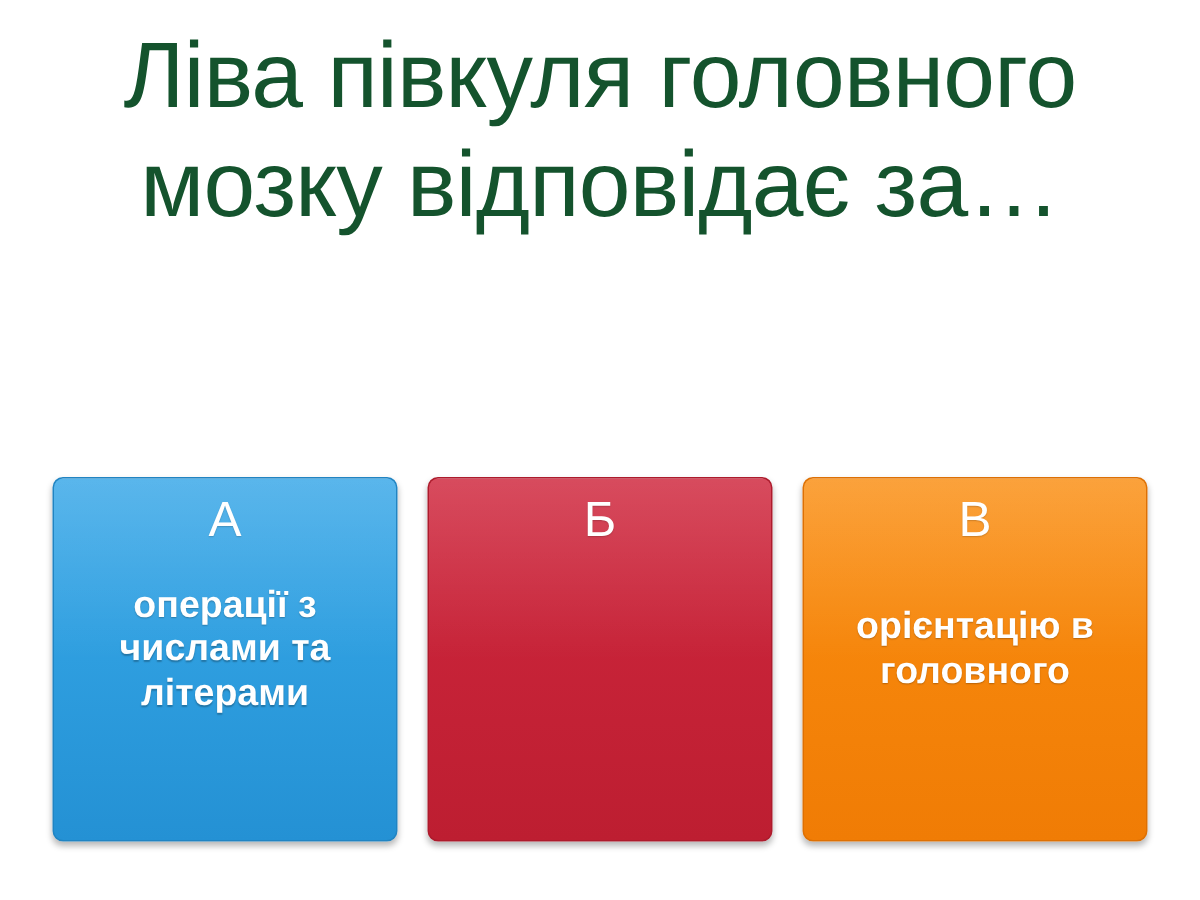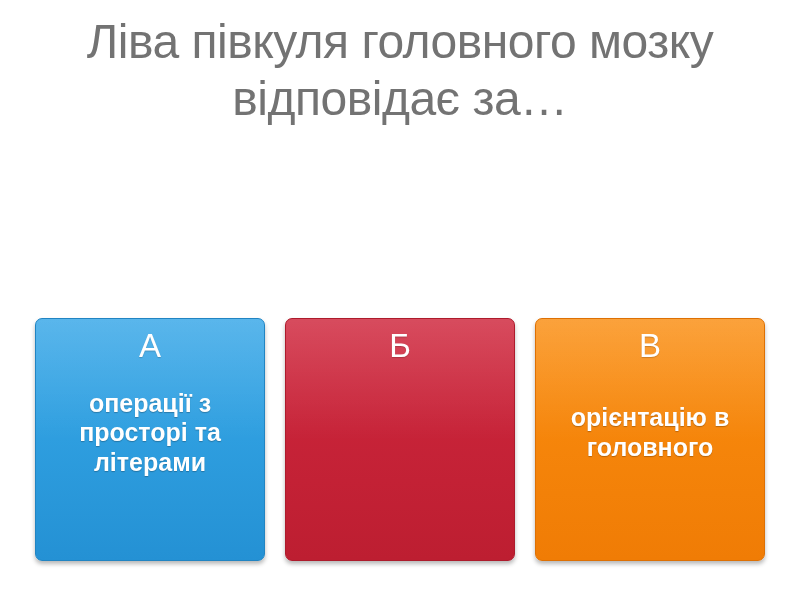--- a/index.html
+++ b/index.html
@@ -25,23 +25,23 @@
   .question-area {
     width: 100%;
     padding-top: 14px;
     display: flex;
     align-items: flex-start;
     justify-content: center;
     box-sizing: border-box;
   }
 
   .question-text {
-    font-size: 48px;
+    font-size: 62px;
     line-height: 1.18;
-    color: #737373;
+    color: #14532d;
     text-align: center;
     font-weight: 400;
     letter-spacing: -0.5px;
     max-width: 740px;
     font-family: "Liberation Sans", sans-serif;
   }
 
   
   .answers-area {
     position: absolute;
@@ -124,21 +124,21 @@
 <div class="quiz-root">
 
   <div class="question-area">
     <div class="question-text">Ліва півкуля головного мозку відповідає за…</div>
   </div>
 
   <div class="answers-area">
 
     <div class="answer-card card-a">
       <div class="answer-letter">А</div>
-      <div class="answer-text">операції з просторі та літерами</div>
+      <div class="answer-text">операції з числами та літерами</div>
     </div>
 
     <div class="answer-card card-b">
       <div class="answer-letter">Б</div>
     </div>
 
     <div class="answer-card card-c">
       <div class="answer-letter">В</div>
       <div class="answer-text">орієнтацію в головного</div>
     </div>

